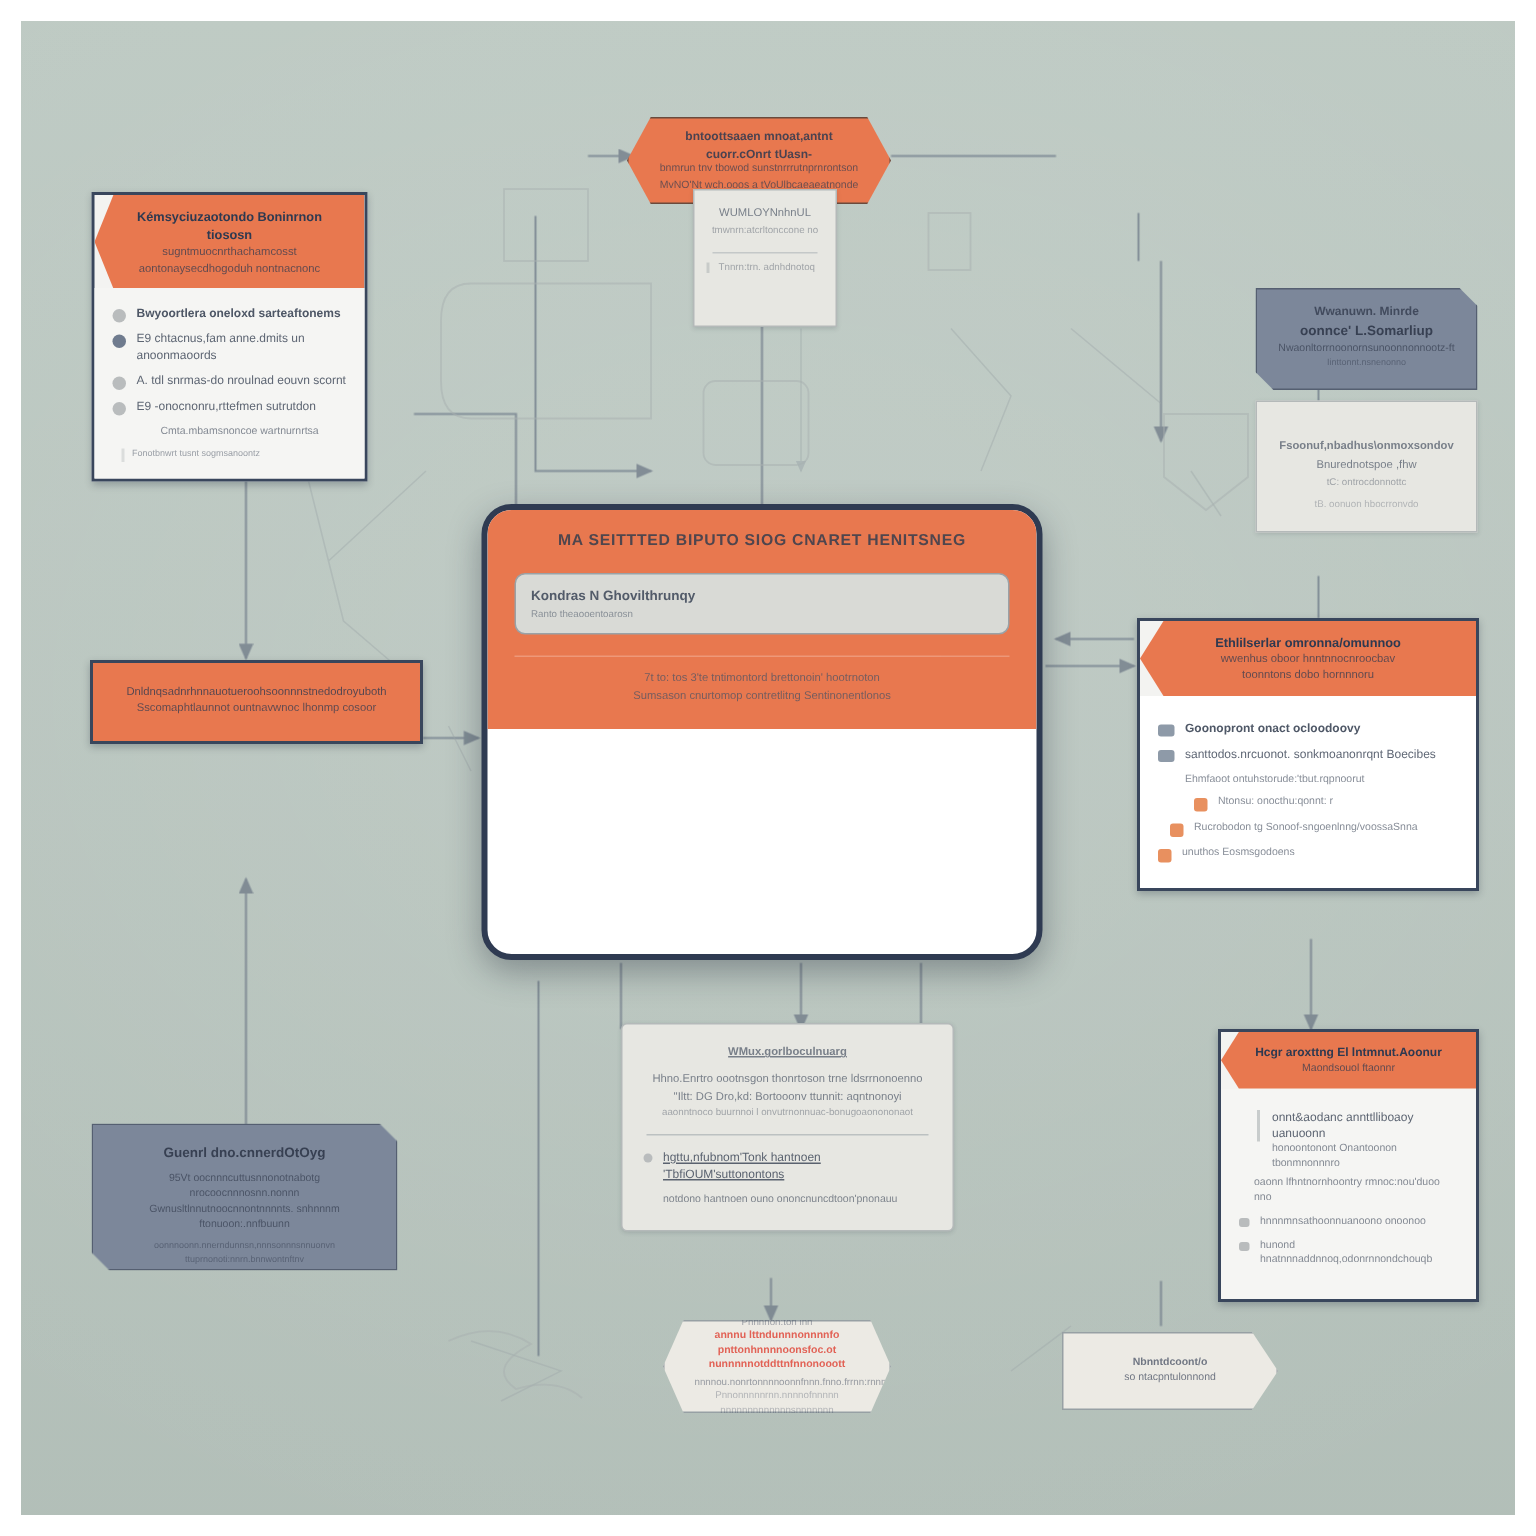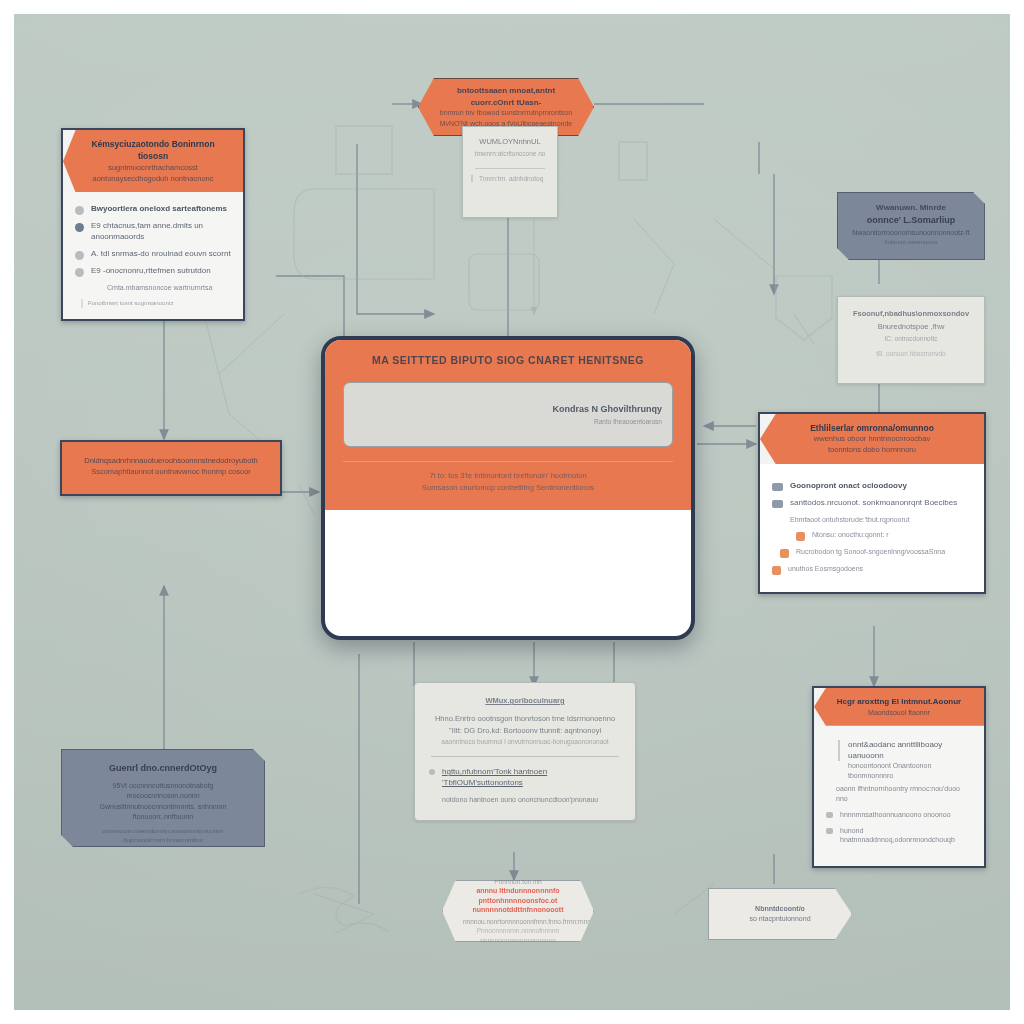--- a/index.html
+++ b/index.html
@@ -70,21 +70,21 @@
   #hero .hero-band{
     background:#e8784f;padding:14px 18px 16px;
   }
   #hero .band-title{
     text-align:center;font-size:10.5px;font-weight:700;color:#3a3f4e;
     letter-spacing:.5px;margin-bottom:16px;opacity:.88;
   }
   #hero .band-cols{display:flex;gap:20px;}
   #hero .bcol{
     flex:1;background:#d9dad6;border:1px solid #9aa1a6;border-radius:7px;
-    padding:21px 10px;text-align:right;
+    padding:9px 10px;text-align:left;
   }
   #hero .bcol .bt{font-size:9px;font-weight:700;color:#3b4557;opacity:.85;}
   #hero .bcol .bs{font-size:6.5px;color:#55606f;opacity:.6;margin-top:4px;}
   #hero .band-foot{
     margin-top:14px;text-align:center;font-size:7.5px;color:#4a5264;
     line-height:1.6;opacity:.72;border-top:1px solid rgba(255,255,255,.33);
     padding-top:8px;
   }
 
   
@@ -239,21 +239,21 @@
     </div>
 
 
     <div class="node slatebox cut" style="left:823px;top:178px;width:148px;height:68px;">
       <div class="s1">Wwanuwn. Minrde</div>
       <div class="s2">oonnce' L.Somarliup</div>
       <div class="s3">Nwaonltorrnoonornsunoonnonnootz-ft</div>
       <div class="s4">Iinttonnt.nsnenonno</div>
     </div>
 
-    <div class="node ghost" style="left:823px;top:282px;width:148px;height:88px;padding:12px 10px;">
+    <div class="node ghost" style="left:823px;top:253px;width:148px;height:88px;padding:24px 10px;">
       <div class="gt" style="font-weight:700;">Fsoonuf,nbadhus\onmoxsondov</div>
       <div class="gt" style="margin-top:4px;">Bnurednotspoe ,fhw</div>
       <div class="gs" style="margin-top:4px;">tC: ontrocdonnottc</div>
       <div class="gs" style="margin-top:8px;opacity:.38;">tB. oonuon hbocrronvdo</div>
     </div>
 
     <div class="node card" style="left:744px;top:398px;width:228px;">
       <div class="tag">
         <div style="font-size:8.5px;font-weight:700;">Ethlilserlar omronna/omunnoo</div>
         <div style="font-size:7.5px;opacity:.72;">wwenhus oboor hnntnnocnroocbav</div>

